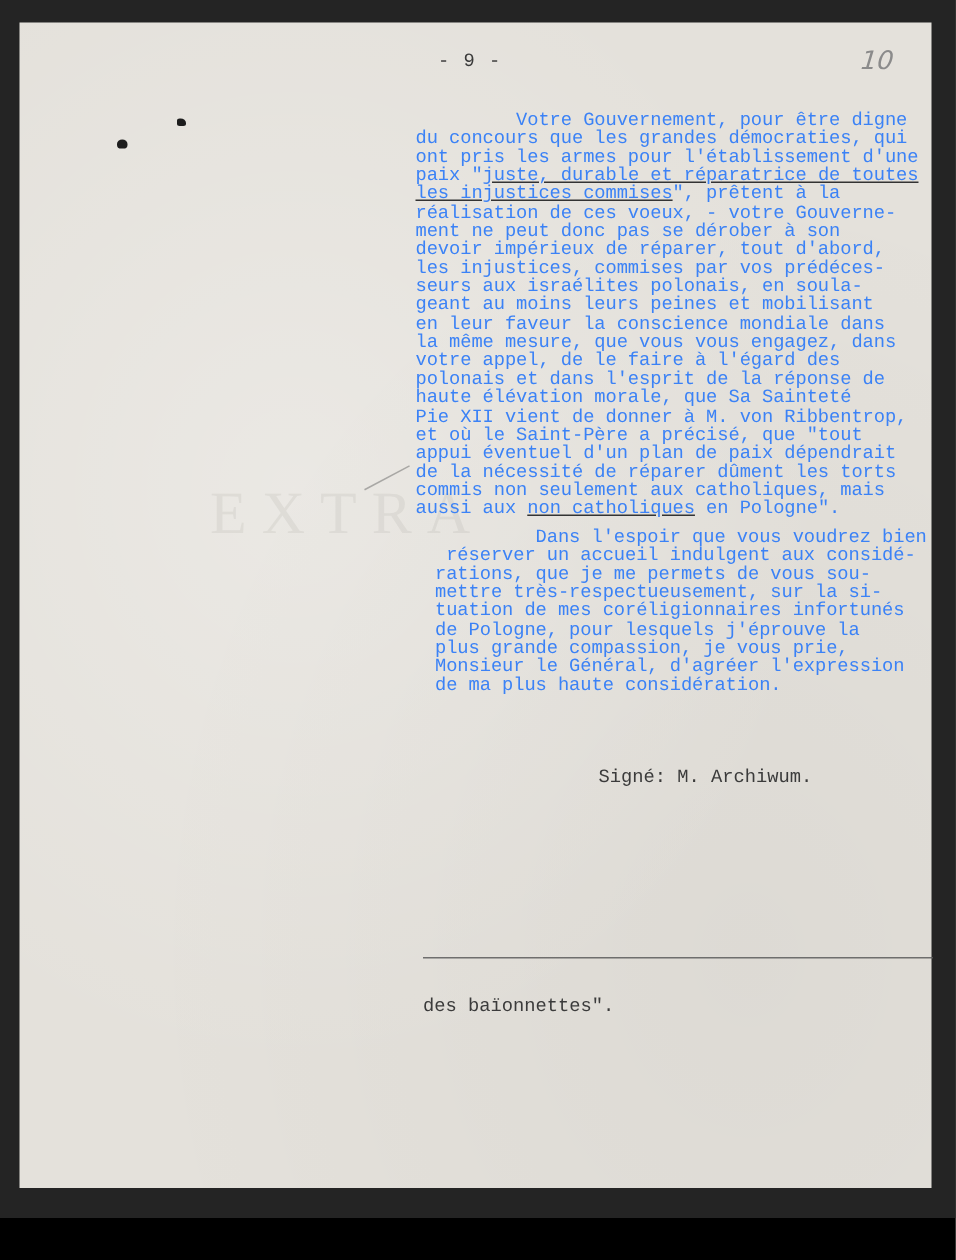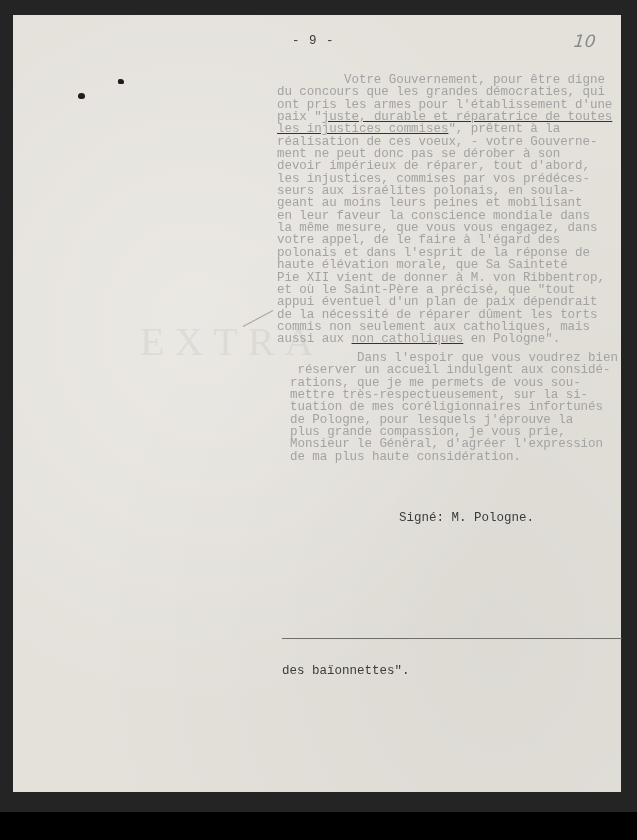--- a/index.html
+++ b/index.html
@@ -77,21 +77,21 @@
       width: 34px;
       height: 1px;
       background: rgba(90,90,90,0.45);
       transform: rotate(-28deg);
       transform-origin: left center;
     }
     .typed {
       position: absolute;
       font-size: 12.5px;
       line-height: 12.35px;
-      color: #a3a3a3;
+      color: #3b82f6;
       white-space: pre;
       letter-spacing: -0.05px;
     }
     .typed .line { display: block; height: 12.35px; }
     .typed u {
       text-decoration: underline;
       text-decoration-color: #333;
       text-underline-offset: 1px;
     }
     .body-block {
@@ -159,19 +159,19 @@
 
 <div class="watermark">EXTRA</div>
 <div class="pencil-stroke"></div>
 
 <div class="page-number">- 9 -</div>
 <div class="folio">10</div>
 
 <div class="typed body-block" id="para1"><span class="line">         Votre Gouvernement, pour être digne</span><span class="line">du concours que les grandes démocraties, qui</span><span class="line">ont pris les armes pour l'établissement d'une</span><span class="line">paix "<u>juste, durable et réparatrice de toutes</u></span><span class="line"><u>les injustices commises</u>", prêtent à la</span><span class="line">réalisation de ces voeux, - votre Gouverne-</span><span class="line">ment ne peut donc pas se dérober à son</span><span class="line">devoir impérieux de réparer, tout d'abord,</span><span class="line">les injustices, commises par vos prédéces-</span><span class="line">seurs aux israélites polonais, en soula-</span><span class="line">geant au moins leurs peines et mobilisant</span><span class="line">en leur faveur la conscience mondiale dans</span><span class="line">la même mesure, que vous vous engagez, dans</span><span class="line">votre appel, de le faire à l'égard des</span><span class="line">polonais et dans l'esprit de la réponse de</span><span class="line">haute élévation morale, que Sa Sainteté</span><span class="line">Pie XII vient de donner à M. von Ribbentrop,</span><span class="line">et où le Saint-Père a précisé, que "tout</span><span class="line">appui éventuel d'un plan de paix dépendrait</span><span class="line">de la nécessité de réparer dûment les torts</span><span class="line">commis non seulement aux catholiques, mais</span><span class="line">aussi aux <u>non catholiques</u> en Pologne".</span></div>
 <div class="typed closing-block" id="para2"><span class="line">         Dans l'espoir que vous voudrez bien</span><span class="line"> réserver un accueil indulgent aux considé-</span><span class="line">rations, que je me permets de vous sou-</span><span class="line">mettre très-respectueusement, sur la si-</span><span class="line">tuation de mes coréligionnaires infortunés</span><span class="line">de Pologne, pour lesquels j'éprouve la</span><span class="line">plus grande compassion, je vous prie,</span><span class="line">Monsieur le Général, d'agréer l'expression</span><span class="line">de ma plus haute considération.</span></div>
 
-<div class="signature">Signé: M. Pologne.</div>
+<div class="signature">Signé: M. Archiwum.</div>
 <div class="rule"></div>
 <div class="footnote">des baïonnettes".</div>
 
 <div class="footer-bar">
   <span class="footer-label">Archiwum Akt Nowych</span>
 </div>
 
 </body></html>

